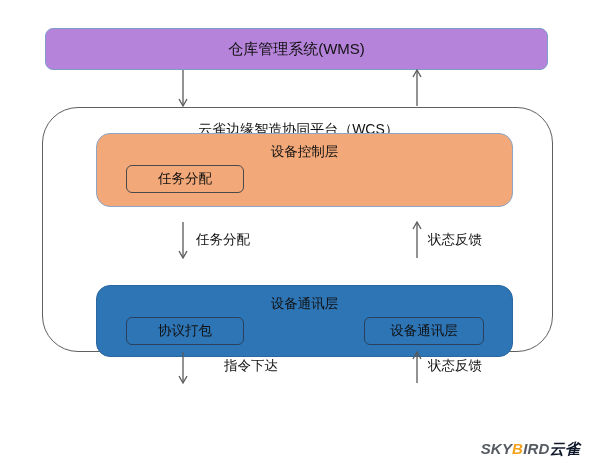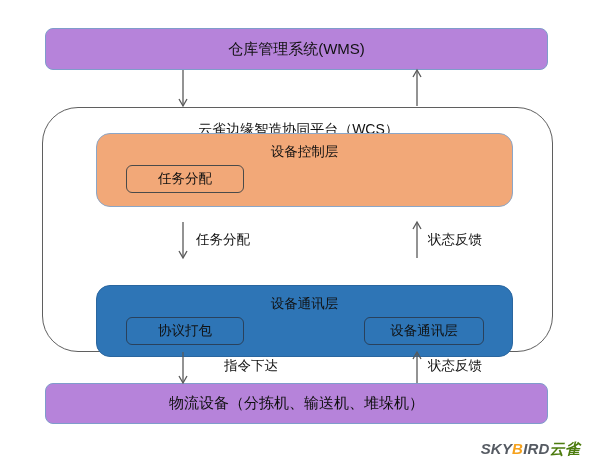--- a/index.html
+++ b/index.html
@@ -49,21 +49,21 @@
   }
   .svg-overlay{left:0;top:0;pointer-events:none;}
   
   .logo{
     left:466px;top:440px;width:114px;height:20px;
     font-size:15px;font-weight:bold;font-style:italic;
     letter-spacing:0.2px;white-space:nowrap;text-align:right;
   }
   .logo .lg-gray{color:#565b63;margin-top:28px;}
   .logo .lg-orange{color:#f6a21d;}
-  .logo .lg-blue{color:#4d7c0f;}
+  .logo .lg-blue{color:#0f172a;}
 </style>
 </head>
 <body>
 
 <div class="canvas">
 
   <div class="abs purple-bar wms">
     <span>仓库管理系统(WMS)</span>
   </div>
 
@@ -75,23 +75,20 @@
       <div class="abs chip chip-left chip-control">任务分配</div>
     </div>
 
     <div class="abs layer layer-comm">
       <div class="abs layer-title">设备通讯层</div>
       <div class="abs chip chip-left chip-comm">协议打包</div>
       <div class="abs chip chip-right chip-comm">设备通讯层</div>
     </div>
   </div>
 
-  <div class="abs purple-bar device">
-    <span>物流设备（分拣机、输送机、堆垛机）</span>
-  </div>
 
   <svg class="abs svg-overlay" width="600" height="469" viewBox="0 0 600 469" fill="none" stroke="#595959" stroke-width="1.3">
     <g>
       <line x1="183" y1="70" x2="183" y2="105"></line>
       <polyline points="179,99 183,106 187,99"></polyline>
     </g>
     <g>
       <line x1="417" y1="106" x2="417" y2="71"></line>
       <polyline points="413,77 417,70 421,77"></polyline>
     </g>

